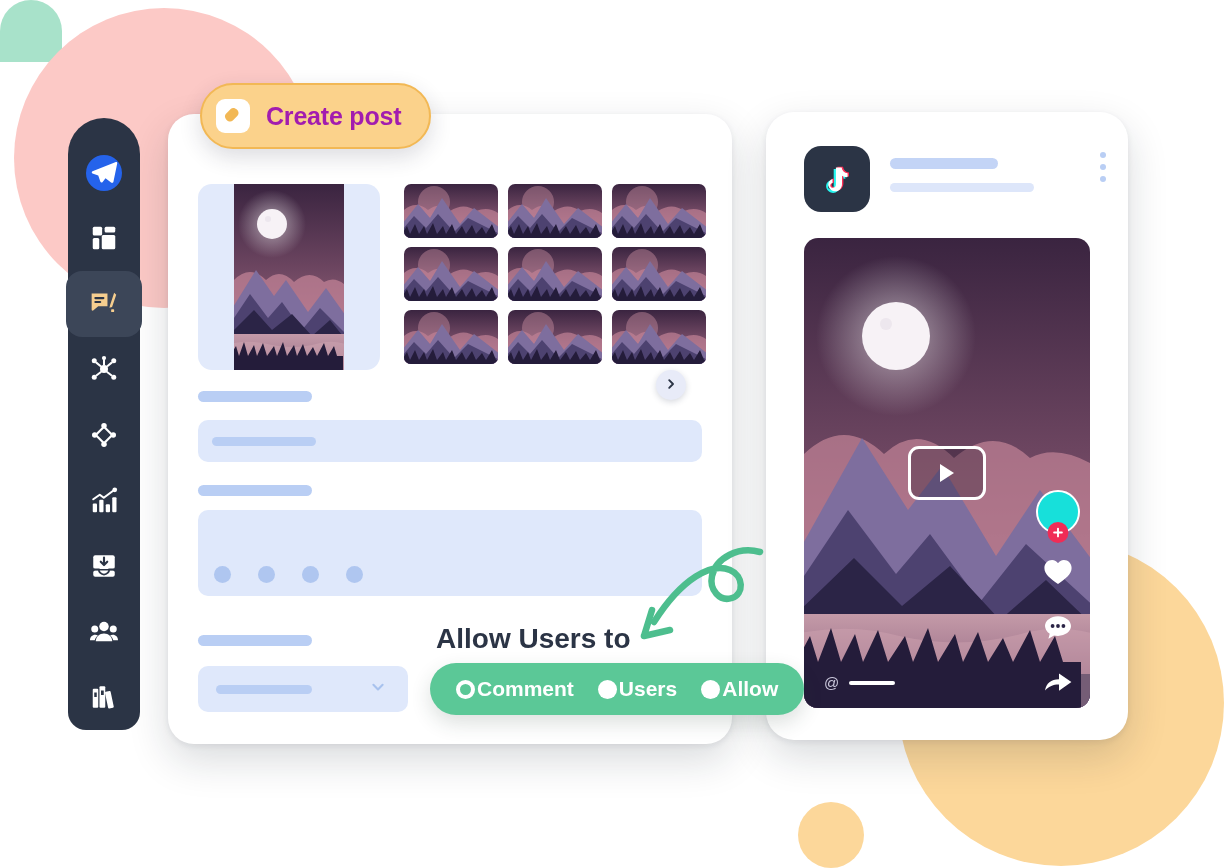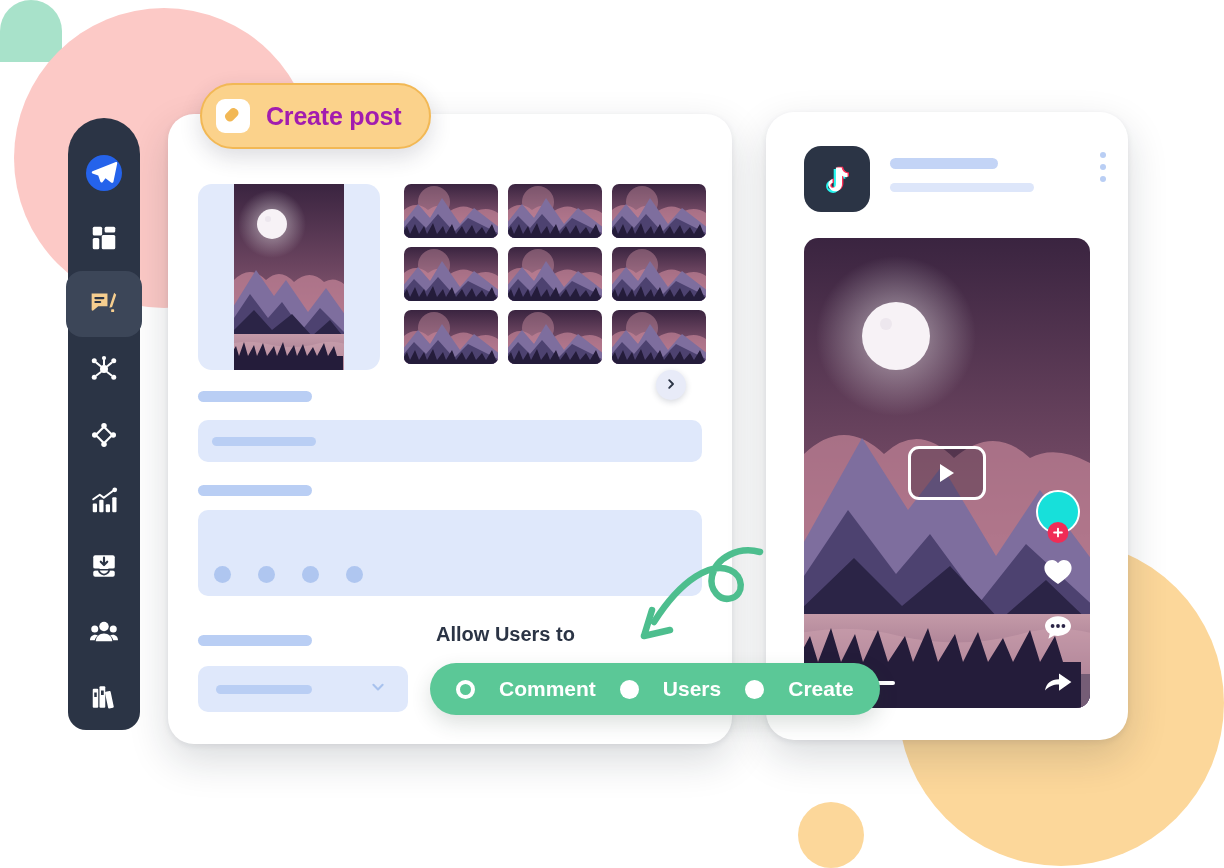--- a/index.html
+++ b/index.html
@@ -88,29 +88,29 @@
   
   .sk-label{height:11px;border-radius:6px;background:#B9CEF4;position:absolute;}
   .sk-field{background:#DFE8FB;border-radius:10px;position:absolute;}
   .sk-inner{height:9px;border-radius:5px;background:#B9CEF4;position:absolute;}
   .dot{width:17px;height:17px;border-radius:50%;background:#AFC6F0;position:absolute;}
   .chev-down{position:absolute;right:22px;top:50%;transform:translateY(-50%);}
 
   
   .allow-label{
     position:absolute;left:436px;top:623px;
-    font-size:20px;font-weight:bold;color:#2B3445;white-space:nowrap;z-index:14;
+    font-size:28px;font-weight:bold;color:#2B3445;white-space:nowrap;z-index:14;
   }
   .radio-pill{
     position:absolute;left:430px;top:663px;height:52px;
     background:#5BC897;border-radius:26px;
     display:flex;align-items:center;gap:0;padding:0 26px;
     box-shadow:0 8px 20px rgba(40,60,50,.16);z-index:15;
   }
-  .radio-opt{display:flex;align-items:center;gap:24px;margin-right:24px;}
+  .radio-opt{display:flex;align-items:center;gap:2px;margin-right:24px;}
   .radio-opt:last-child{margin-right:0;}
   .ring{width:19px;height:19px;border-radius:50%;border:4px solid #ffffff;box-sizing:border-box;}
   .fill{width:19px;height:19px;border-radius:50%;background:#ffffff;}
   .radio-txt{font-size:21px;font-weight:bold;color:#ffffff;white-space:nowrap;}
 
   
   .arrow-wrap{position:absolute;left:628px;top:540px;width:150px;height:120px;z-index:13;}
 
   
   .card-phone{
@@ -419,21 +419,21 @@
     <div class="radio-opt">
       <span class="ring"></span>
       <span class="radio-txt">Comment</span>
     </div>
     <div class="radio-opt">
       <span class="fill"></span>
       <span class="radio-txt">Users</span>
     </div>
     <div class="radio-opt">
       <span class="fill"></span>
-      <span class="radio-txt">Create</span>
+      <span class="radio-txt">Allow</span>
     </div>
   </div>
 
   <div class="arrow-wrap">
     <svg width="150" height="120" viewBox="0 0 150 120" fill="none" stroke="#4DBE8E" stroke-width="6.5" stroke-linecap="round" stroke-linejoin="round">
       <path d="M132 12 C110 6 88 18 84 36 C81 50 92 62 104 58 C116 54 116 36 102 30 C84 22 54 38 26 82"></path>
       <path d="M16 96 L24 70 M16 96 L42 90"></path>
     </svg>
   </div>
 

